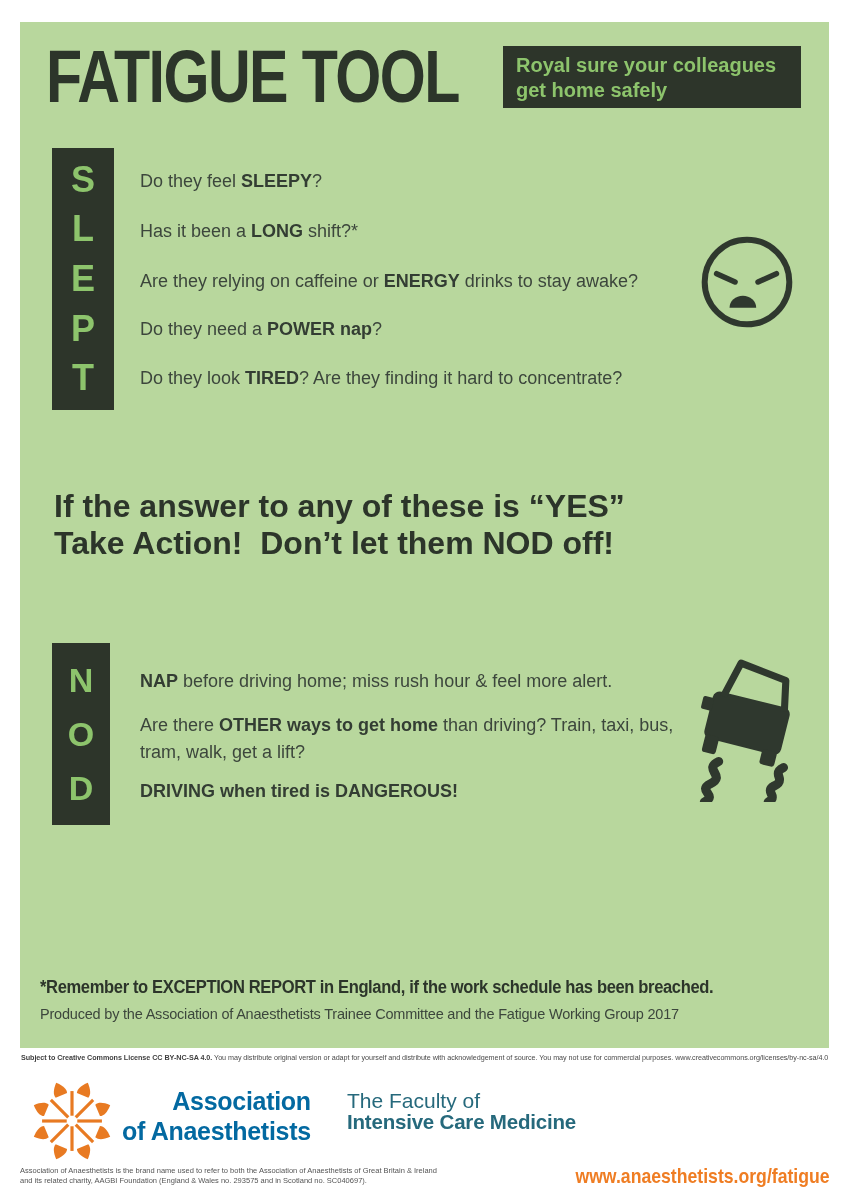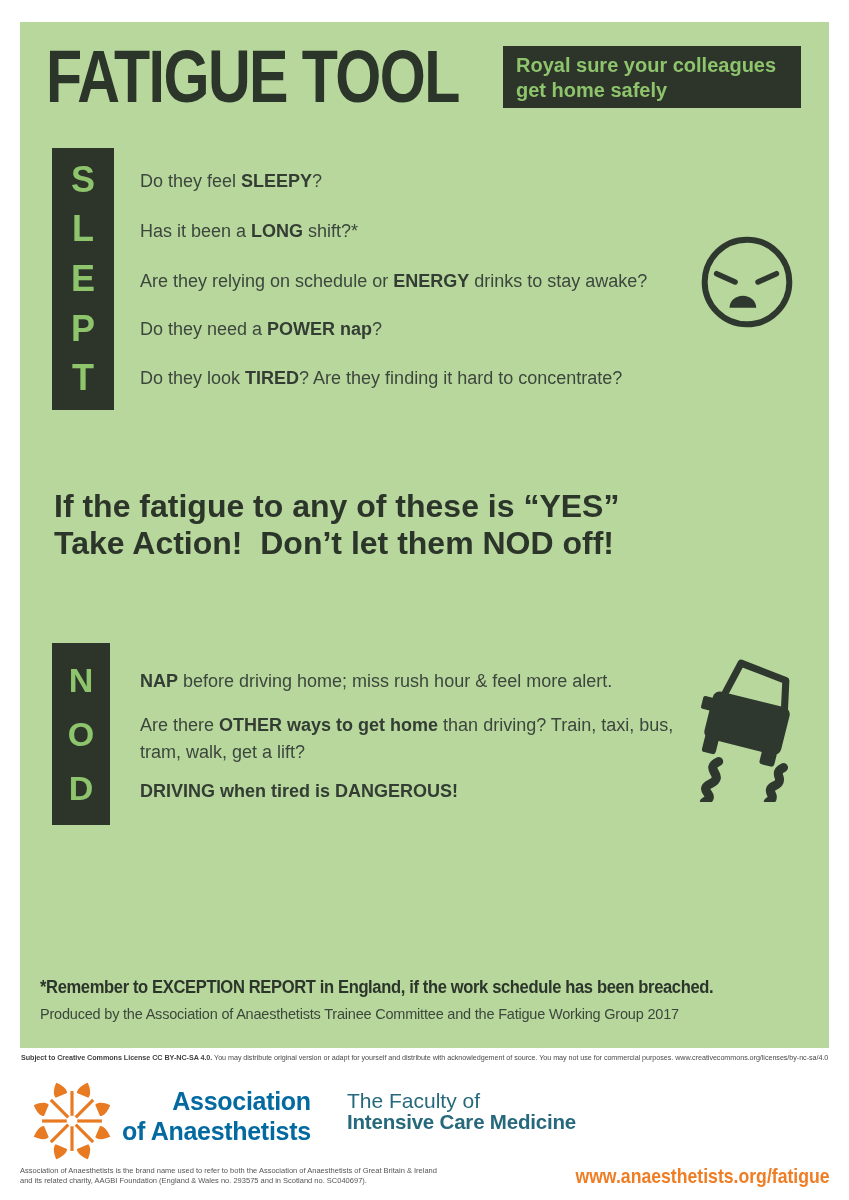--- a/index.html
+++ b/index.html
@@ -79,33 +79,33 @@
   <div class="vbox slept-box">
     <span>S</span>
     <span>L</span>
     <span>E</span>
     <span>P</span>
     <span>T</span>
   </div>
 
   <div class="q q1"><span>Do they feel </span><b>SLEEPY</b><span>?</span></div>
   <div class="q q2"><span>Has it been a </span><b>LONG</b><span> shift?*</span></div>
-  <div class="q q3"><span>Are they relying on schedule or </span><b>ENERGY</b><span> drinks to stay awake?</span></div>
+  <div class="q q3"><span>Are they relying on caffeine or </span><b>ENERGY</b><span> drinks to stay awake?</span></div>
   <div class="q q4"><span>Do they need a </span><b>POWER nap</b><span>?</span></div>
   <div class="q q5"><span>Do they look </span><b>TIRED</b><span>? Are they finding it hard to concentrate?</span></div>
 
   <svg class="icon face-icon" viewBox="0 0 100 100">
     <circle cx="50" cy="50" r="46" fill="none" stroke="#2f382e" stroke-width="6.5"></circle>
     <line x1="17" y1="41" x2="37" y2="50" stroke="#2f382e" stroke-width="6" stroke-linecap="round"></line>
     <line x1="62" y1="50" x2="82" y2="41" stroke="#2f382e" stroke-width="6" stroke-linecap="round"></line>
     <path d="M 31 78 A 14.5 13 0 0 1 60 78 Z" fill="#2f382e"></path>
   </svg>
 
   <div class="callout">
-    <div>If the fatigue to any of these is “YES”</div>
+    <div>If the answer to any of these is “YES”</div>
     <div>Take Action!  Don’t let them NOD off!</div>
   </div>
 
   <div class="vbox nod-box">
     <span>N</span>
     <span>O</span>
     <span>D</span>
   </div>
 
   <div class="n n1"><span></span><b>NAP</b><span> before driving home; miss rush hour &amp; feel more alert.</span></div>

